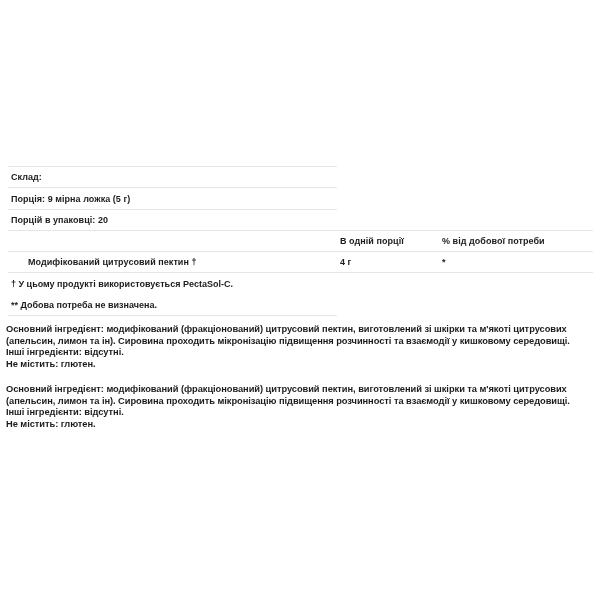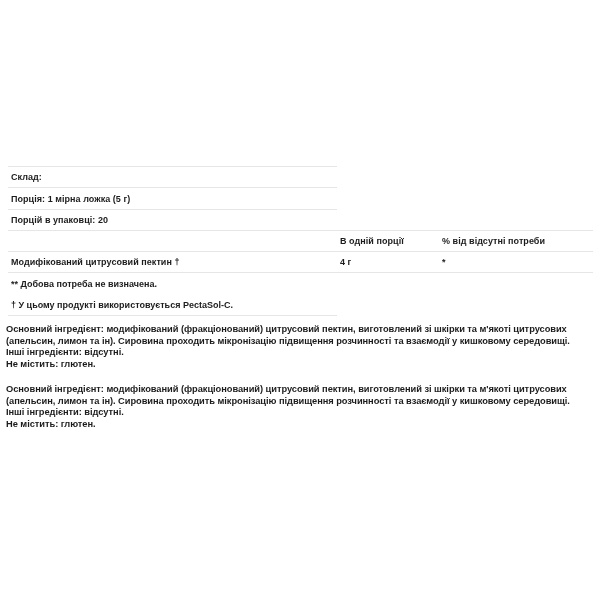--- a/index.html
+++ b/index.html
@@ -31,21 +31,21 @@
       display: flex;
       align-items: center;
     }
     .row.short { width: 329px; }
     .row.full { width: 585px; }
     .row.bt { border-top: 1px solid #e6e6e6; text-align: right; }
     .row.bb { border-bottom: 1px solid #e6e6e6; }
     .r-h21 { height: 21px; }
     .r-h22 { height: 22px; }
     .cell { position: absolute; top: 0; bottom: 0; display: flex; align-items: center; }
-    .c-name { left: 3px; }
+    .c-name { left: 20px; }
     .c-amount { left: 332px; }
     .c-dv { left: 434px; }
     .notes-block {
       width: 329px;
       border-bottom: 1px solid #e6e6e6;
     }
     .note-line {
       font-size: 9px;
       font-weight: 600;
       padding-left: 3px;
@@ -67,38 +67,38 @@
     .desc2 { top: 384px; }
   </style>
 </head>
 <body>
 
 <div class="facts">
   <div class="row short bt r-h21">
     <span>Склад:</span>
   </div>
   <div class="row short bt r-h22">
-    <span>Порція: 1 мірна ложка (5 г)</span>
+    <span>Порція: 9 мірна ложка (5 г)</span>
   </div>
   <div class="row short bt r-h21">
     <span>Порцій в упаковці: 20</span>
   </div>
   <div class="row full bt r-h21">
     <span class="cell c-name"></span>
     <span class="cell c-amount">В одній порції</span>
-    <span class="cell c-dv">% від відсутні потреби</span>
+    <span class="cell c-dv">% від добової потреби</span>
   </div>
   <div class="row full bt bb r-h22">
     <span class="cell c-name">Модифікований цитрусовий пектин †</span>
     <span class="cell c-amount">4 г</span>
     <span class="cell c-dv">*</span>
   </div>
   <div class="notes-block">
+    <div class="note-line">† У цьому продукті використовується PectaSol-C.</div>
     <div class="note-line">** Добова потреба не визначена.</div>
-    <div class="note-line">† У цьому продукті використовується PectaSol-C.</div>
   </div>
 </div>
 
 <div class="desc desc1">
   <p>Основний інгредієнт: модифікований (фракціонований) цитрусовий пектин, виготовлений зі шкірки та м'якоті цитрусових</p>
   <p>(апельсин, лимон та ін). Сировина проходить мікронізацію підвищення розчинності та взаємодії у кишковому середовищі.</p>
   <p>Інші інгредієнти: відсутні.</p>
   <p>Не містить: глютен.</p>
 </div>
 

